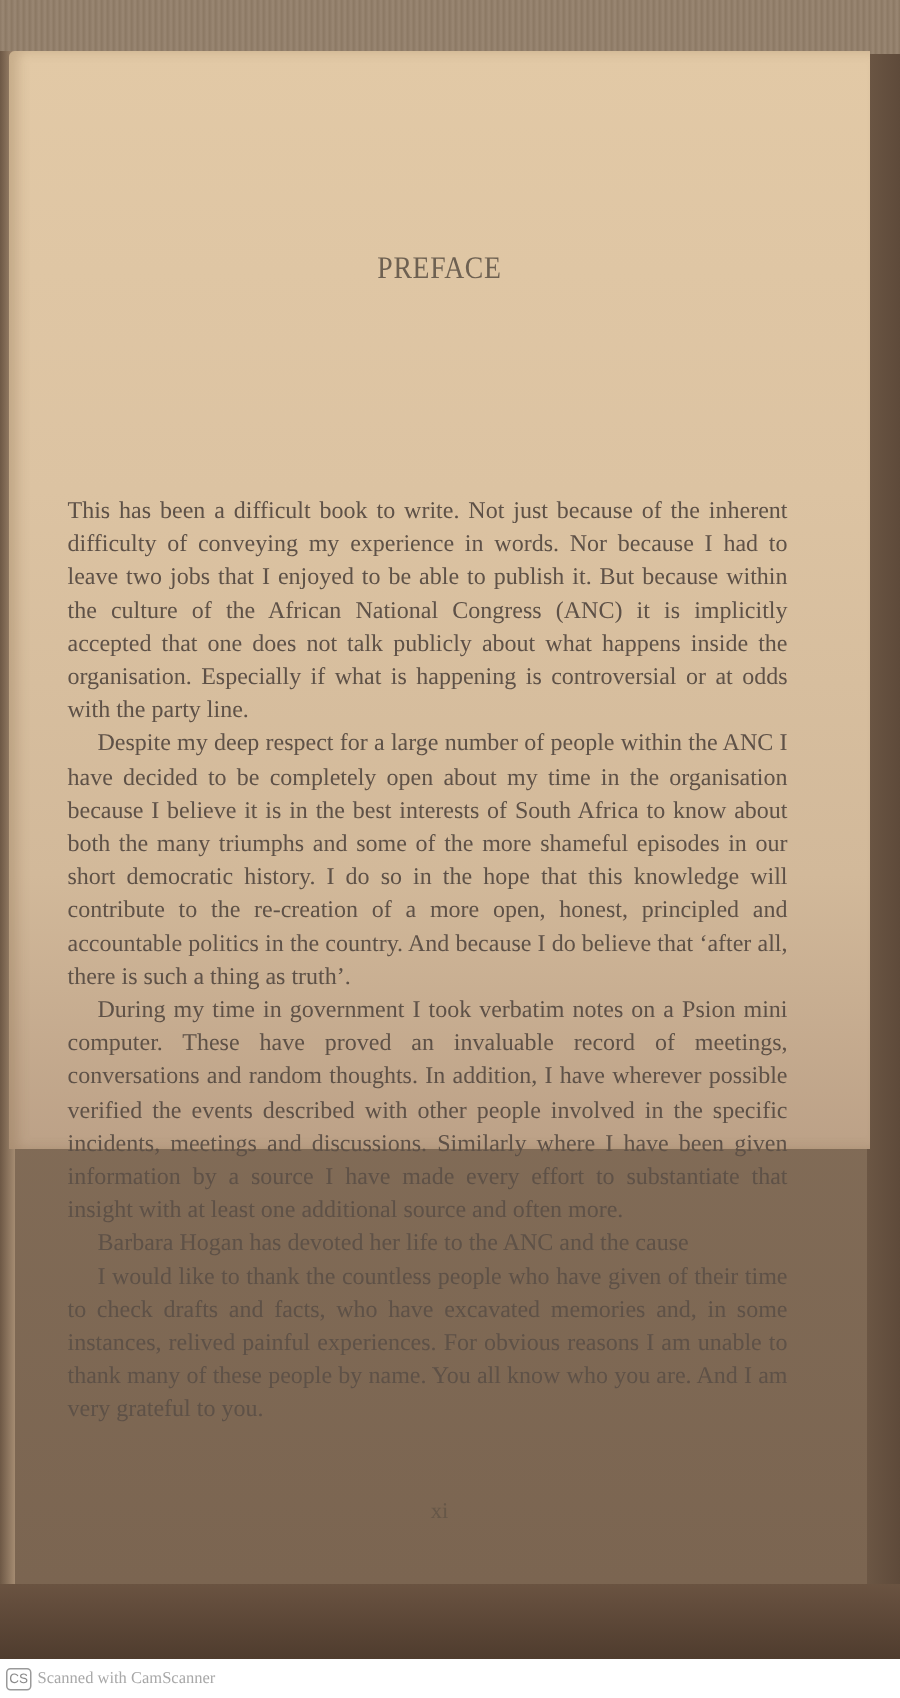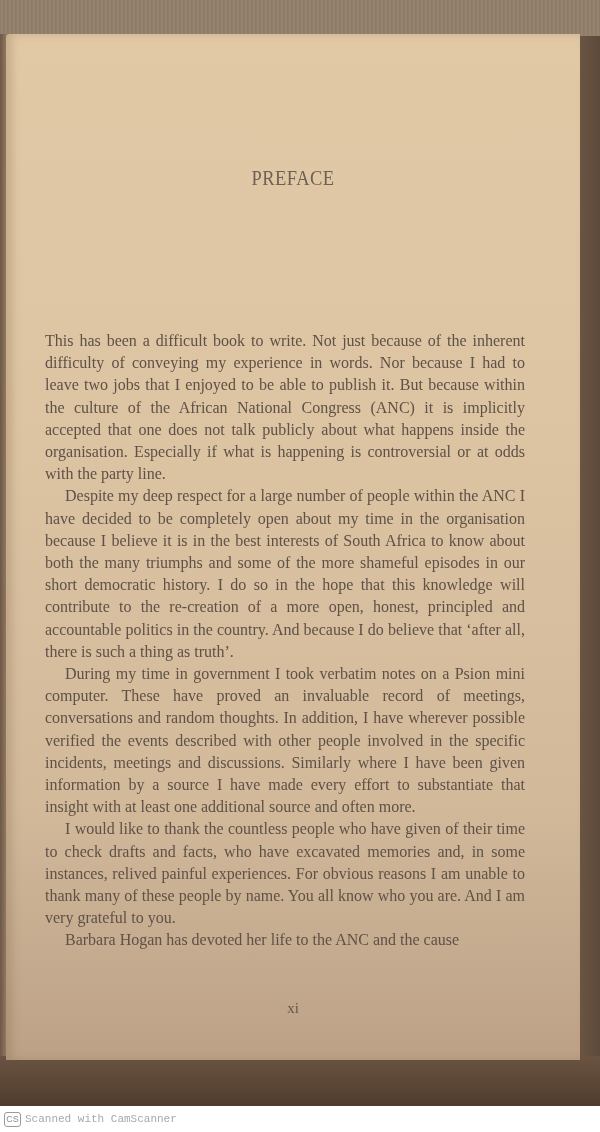--- a/index.html
+++ b/index.html
@@ -39,21 +39,21 @@
       position: absolute;
       left: 0; top: 34px;
       width: 10px; height: 1030px;
       background: linear-gradient(90deg, #6d5845 0%, #a58c72 100%);
     }
     .page {
       position: absolute;
       left: 6px;
       top: 34px;
       width: 574px;
-      height: 1026px;
+      height: 732px;
       background: linear-gradient(180deg, #e2c9a6 0%, #dcc3a2 40%, #d2b99a 75%, #bca187 100%);
       border-top-left-radius: 4px;
       box-shadow: inset 6px 0 8px rgba(120, 90, 60, 0.25);
     }
     .title {
       position: absolute;
       left: 0;
       width: 574px;
       top: 132px;
       text-align: center;
@@ -112,43 +112,43 @@
       font-weight: normal;
       font-size: 9px;
       line-height: 15px;
       text-align: center;
       color: #8a8a8a;
       box-sizing: border-box;
       line-height: 12px;
     }
     .cs-label {
       margin-left: 4px;
-      font-family: Liberation Mono, monospace;
+      font-family: Liberation Serif, serif;
       font-size: 11px;
       color: #a8a8a8;
     }
   </style>
 </head>
 <body>
 
 <div class="scan">
   <div class="fabric-top"></div>
   <div class="left-edge"></div>
   <div class="right-edge"></div>
   <div class="bottom-edge"></div>
 
   <div class="page">
     <div class="title">PREFACE</div>
 
     <div class="body-text">
       <p class="first">This has been a difficult book to write. Not just because of the inher­ent difficulty of conveying my experience in words. Nor because I had to leave two jobs that I enjoyed to be able to publish it. But because within the culture of the African National Congress (ANC) it is implicitly accepted that one does not talk publicly about what happens inside the organisation. Especially if what is happening is controversial or at odds with the party line.</p>
       <p>Despite my deep respect for a large number of people within the ANC I have decided to be completely open about my time in the organisation because I believe it is in the best interests of South Africa to know about both the many triumphs and some of the more shameful episodes in our short democratic history. I do so in the hope that this knowledge will contribute to the re-creation of a more open, honest, principled and accountable politics in the country. And because I do believe that ‘after all, there is such a thing as truth’.</p>
       <p>During my time in government I took verbatim notes on a Psion mini computer. These have proved an invaluable record of meetings, conversations and random thoughts. In addition, I have wherever pos­sible verified the events described with other people involved in the specific incidents, meetings and discussions. Similarly where I have been given information by a source I have made every effort to sub­stantiate that insight with at least one additional source and often more.</p>
+      <p style="text-align:left;">Barbara Hogan has devoted her life to the ANC and the cause</p>
       <p>I would like to thank the countless people who have given of their time to check drafts and facts, who have excavated memories and, in some instances, relived painful experiences. For obvious reasons I am unable to thank many of these people by name. You all know who you are. And I am very grateful to you.</p>
-      <p style="text-align:left;">Barbara Hogan has devoted her life to the ANC and the cause</p>
     </div>
 
     <div class="page-number">xi</div>
   </div>
 </div>
 
 <div class="footer">
   <div class="cs-logo">CS</div>
   <span class="cs-label">Scanned with CamScanner</span>
 </div>

